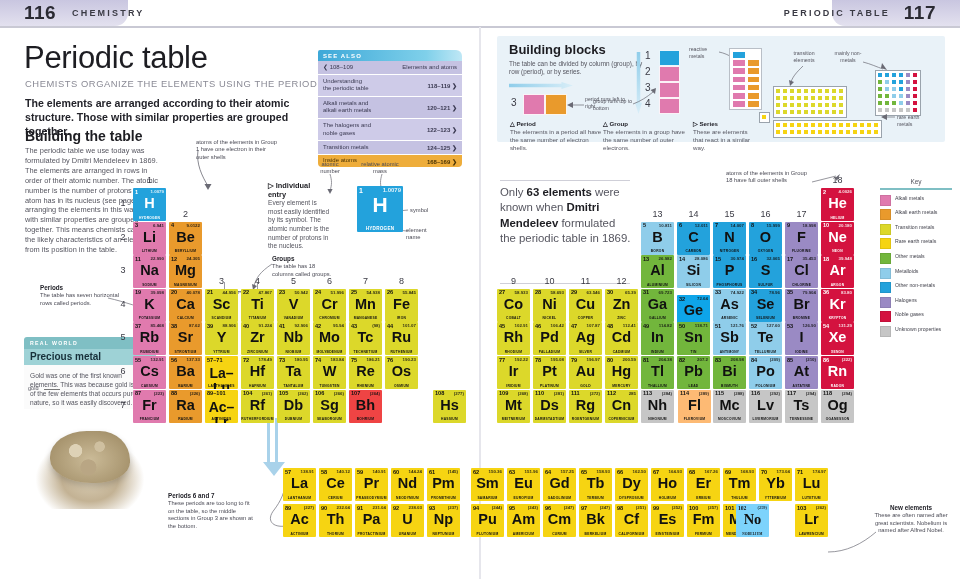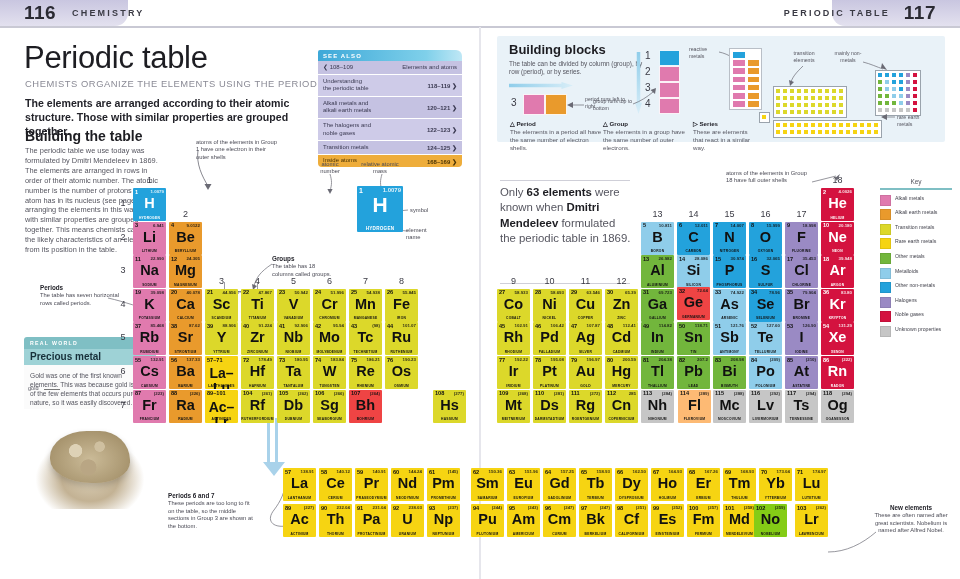--- a/index.html
+++ b/index.html
@@ -202,20 +202,24 @@
     <path d="M20,0 C22,7 22,10 20,17" stroke="#6a6a74" stroke-width="0.7" fill="none"></path>
     <path d="M20,20 l-2.6,-5 l5.2,0 z" fill="#6a6a74"></path>
     <path d="M72,0 C70,7 70,10 72,17" stroke="#6a6a74" stroke-width="0.7" fill="none"></path>
     <path d="M72,20 l-2.6,-5 l5.2,0 z" fill="#6a6a74"></path>
   </svg>
   <svg class="lead" style="left:388px; top:205px; width:24px; height:34px;">
     <path d="M0,7 L20,5" stroke="#6a6a74" stroke-width="0.7" fill="none"></path>
     <path d="M0,22 C10,24 14,26 20,26" stroke="#6a6a74" stroke-width="0.7" fill="none"></path>
   </svg>
 
+  <div class="para" style="left:268px; top:182px; width:62px;">
+    <span class="para-h">▷ </span><span class="para-h">Individual entry</span><br>
+    <span>Every element is most easily identified by its symbol. The atomic number is the number of protons in the nucleus.</span>
+  </div>
 
   <div class="cell" style="left:357px; top:186px; width:46px; height:46px; background:#23a2dc; color:#fff;">
     <span class="num" style="font-size:7px;">1</span>
     <span class="mass" style="font-size:6px;">1.0079</span>
     <span class="sym" style="font-size:21px; top:11px;">H</span>
     <span class="name" style="font-size:4.6px;">HYDROGEN</span>
   </div>
 
   <div class="anno" style="left:272px; top:255px; width:66px;">
     <span class="anno-title">Groups</span>
@@ -851,21 +855,21 @@
         <span class="mass">65.39</span>
         <span class="sym">Zn</span>
         <span class="name">ZINC</span>
       </div>
       <div class="cell" style="left: 641px; top: 288.8px; background: rgb(114, 182, 60);">
         <span class="num">31</span>
         <span class="mass">69.723</span>
         <span class="sym">Ga</span>
         <span class="name">GALLIUM</span>
       </div>
-      <div class="cell" style="left: 677px; top: 287px; background: #ef4444;">
+      <div class="cell" style="left: 677px; top: 295px; background: #0ea5e9;">
         <span class="num">32</span>
         <span class="mass">72.64</span>
         <span class="sym">Ge</span>
         <span class="name">GERMANIUM</span>
       </div>
       <div class="cell" style="left: 713px; top: 288.8px; background: rgb(143, 205, 234);">
         <span class="num">33</span>
         <span class="mass">74.922</span>
         <span class="sym">As</span>
         <span class="name">ARSENIC</span>
@@ -1231,21 +1235,21 @@
         <span class="mass">(257)</span>
         <span class="sym">Fm</span>
         <span class="name">FERMIUM</span>
       </div>
       <div class="cell" style="left: 723px; top: 504px; background: rgb(246, 212, 18);">
         <span class="num">101</span>
         <span class="mass">(258)</span>
         <span class="sym">Md</span>
         <span class="name">MENDELEVIUM</span>
       </div>
-      <div class="cell" style="left: 754px; top: 504px; background: #84cc16;">
+      <div class="cell" style="left: 736px; top: 504px; background: #7dd3fc; font-family: Liberation Serif, serif;">
         <span class="num">102</span>
         <span class="mass">(259)</span>
         <span class="sym">No</span>
         <span class="name">NOBELIUM</span>
       </div>
       <div class="cell" style="left: 795px; top: 504px; background: rgb(246, 212, 18);">
         <span class="num">103</span>
         <span class="mass">(262)</span>
         <span class="sym">Lr</span>
         <span class="name">LAWRENCIUM</span>

